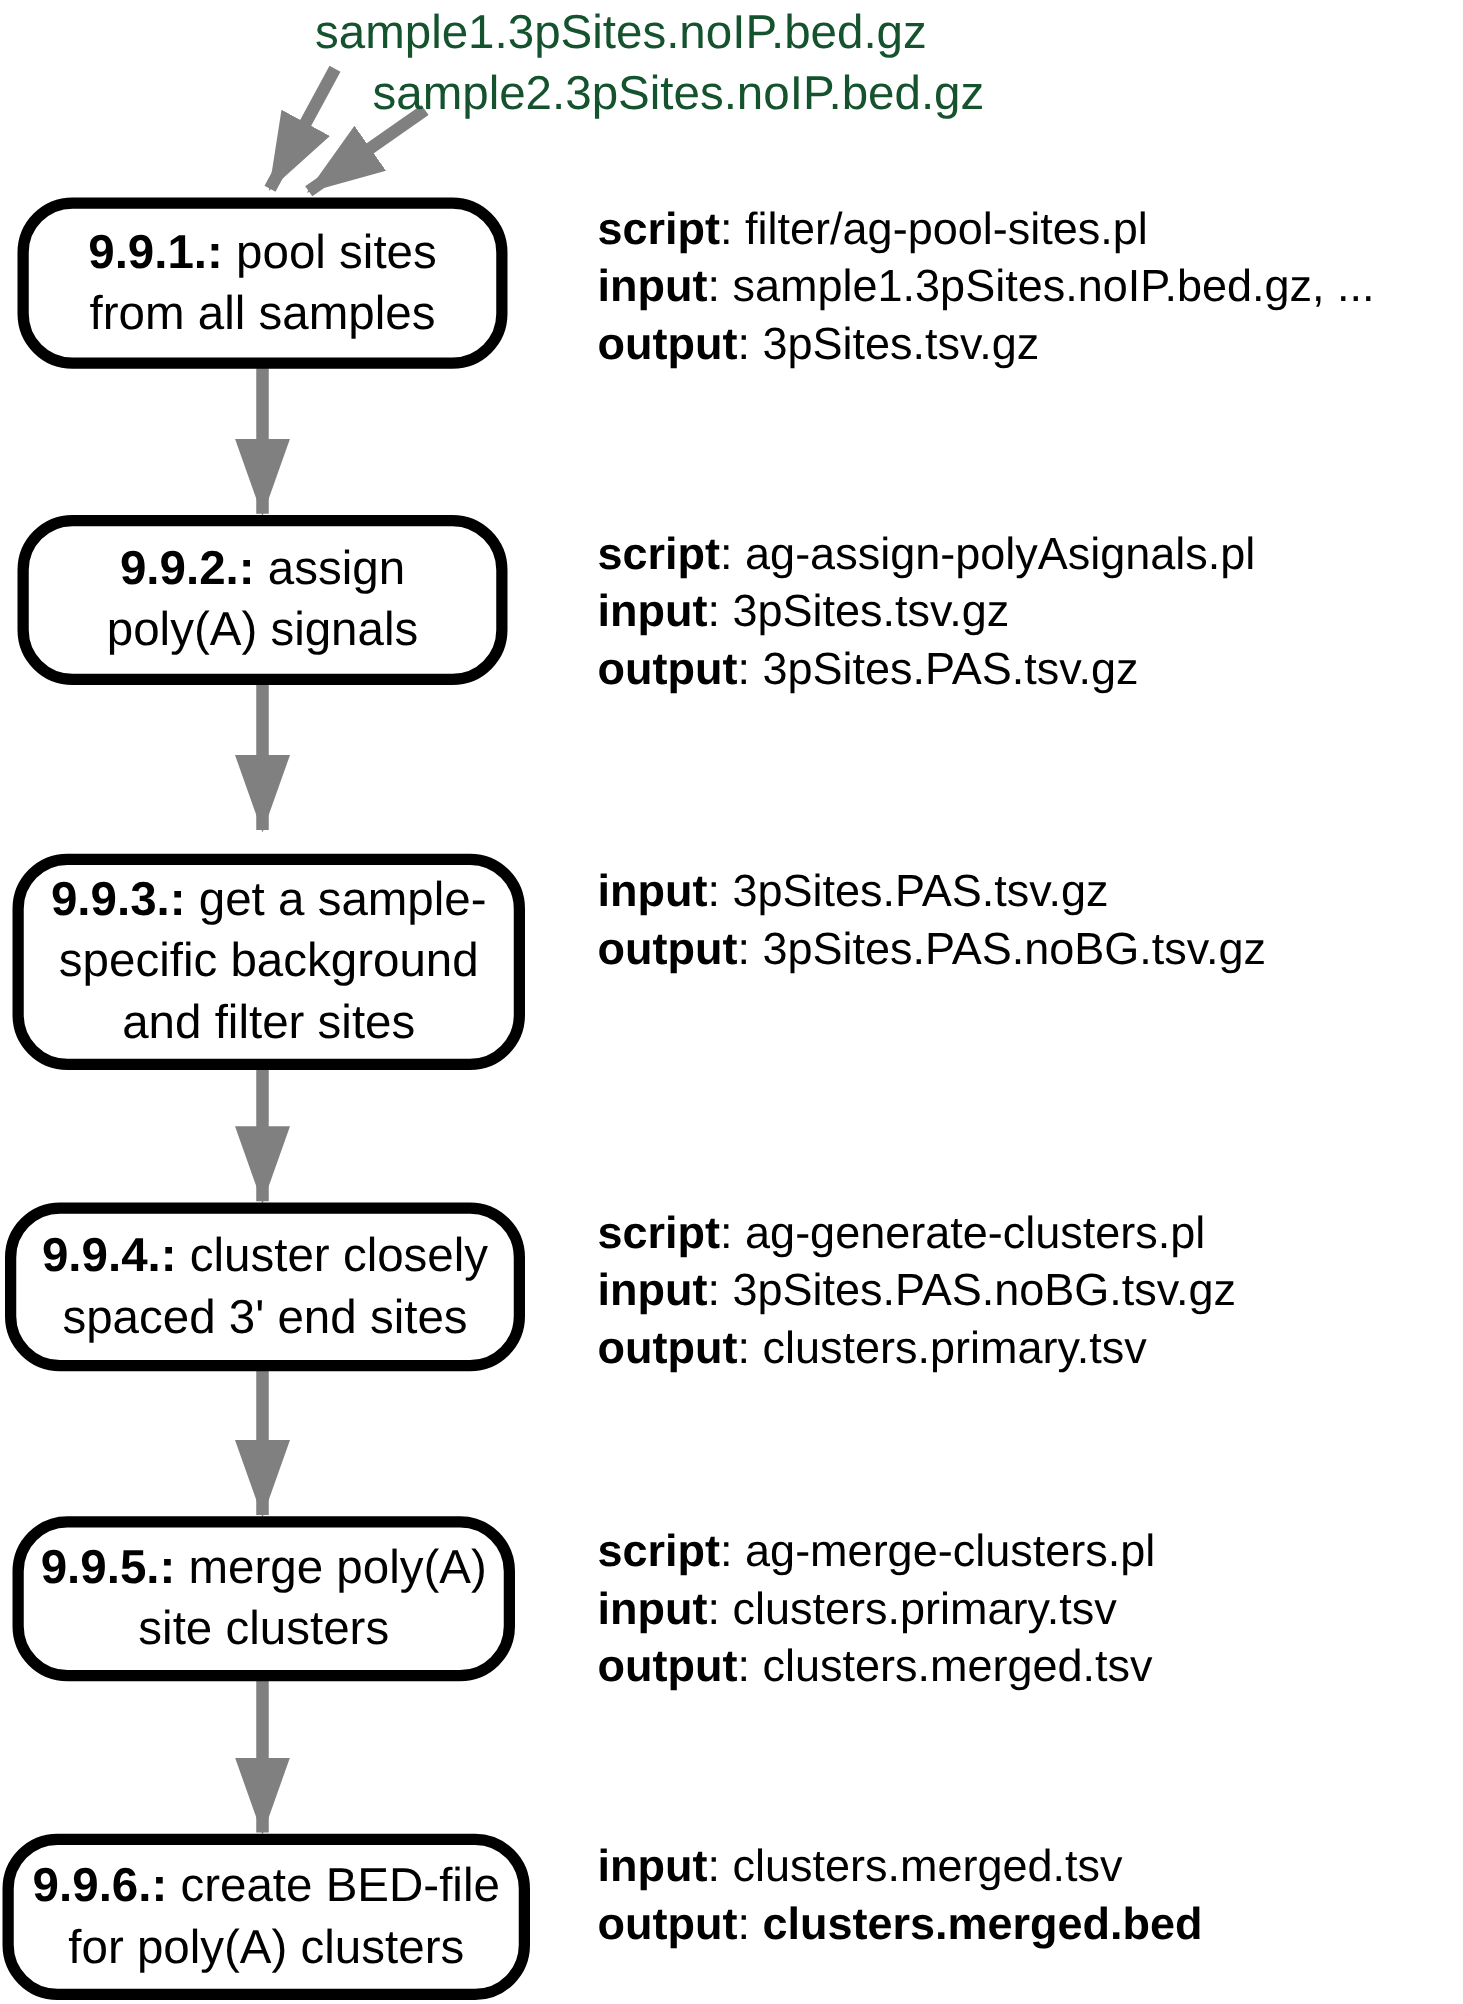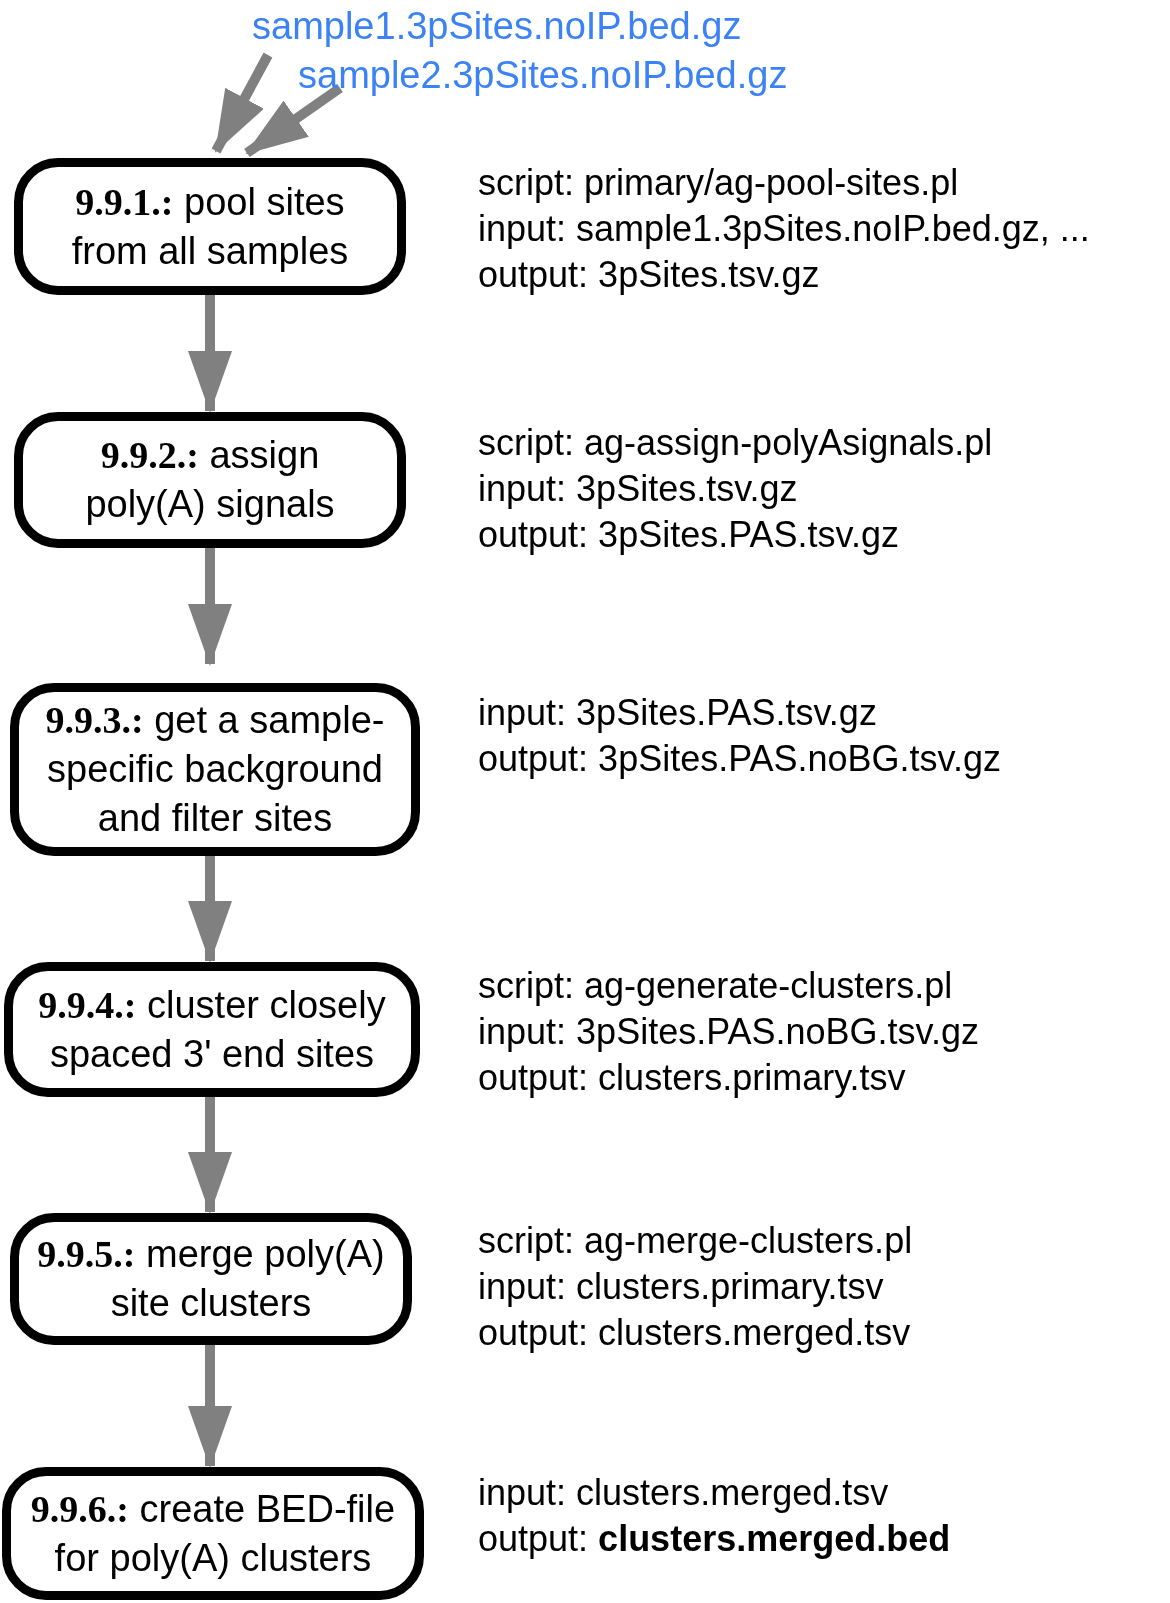--- a/index.html
+++ b/index.html
@@ -9,49 +9,49 @@
     background:#ffffff;
     font-family:"Liberation Sans","DejaVu Sans",sans-serif;
     color:#000000;
     overflow:hidden;
   }
   .toplabel{
     position:absolute;
     font-size:38px;
     line-height:44px;
     white-space:nowrap;
-    color:#3b82f6;
+    color:#14532d;
   }
   #arrow-layer{
     position:absolute;left:0;top:0;width:1170px;height:1603px;
   }
   .stepbox{
     position:absolute;
     box-sizing:border-box;
     border:9px solid #000000;
     border-radius:44px;
     background:#ffffff;
     display:flex;
     align-items:center;
     justify-content:center;
     text-align:center;
     font-size:38px;
     line-height:49px;
     padding:4px 10px;
   }
-  .stepnum{font-weight:bold;font-family:Liberation Serif, serif;}
+  .stepnum{font-weight:bold;}
   .steptitle{white-space:pre-line;}
   .infoblock{
     position:absolute;
     left:478px;
     font-size:36px;
     line-height:46px;
     white-space:nowrap;
   }
-  .lbl{font-weight:normal;}
+  .lbl{font-weight:bold;}
   .sep{white-space:pre;}
   .bold-val{font-weight:bold;}
 </style>
 </head>
 <body>
 
 <div id="canvas">
 
   <svg id="arrow-layer" viewBox="0 0 1170 1603" xmlns="http://www.w3.org/2000/svg">
     <defs>
@@ -111,21 +111,21 @@
   </div>
   <div class="stepbox" style="left:2px;top:1467px;width:422px;height:133px">
     <div>
       <span class="stepnum">9.9.6.:</span>
       <span class="steptitle">create BED-file
 for poly(A) clusters</span>
     </div>
   </div>
 
   <div class="infoblock" style="top:160px">
-    <div><span class="lbl">script</span><span class="sep">: </span><span>primary/ag-pool-sites.pl</span></div>
+    <div><span class="lbl">script</span><span class="sep">: </span><span>filter/ag-pool-sites.pl</span></div>
     <div><span class="lbl">input</span><span class="sep">: </span><span>sample1.3pSites.noIP.bed.gz, ...</span></div>
     <div><span class="lbl">output</span><span class="sep">: </span><span>3pSites.tsv.gz</span></div>
   </div>
 
   <div class="infoblock" style="top:420px">
     <div><span class="lbl">script</span><span class="sep">: </span><span>ag-assign-polyAsignals.pl</span></div>
     <div><span class="lbl">input</span><span class="sep">: </span><span>3pSites.tsv.gz</span></div>
     <div><span class="lbl">output</span><span class="sep">: </span><span>3pSites.PAS.tsv.gz</span></div>
   </div>
 

